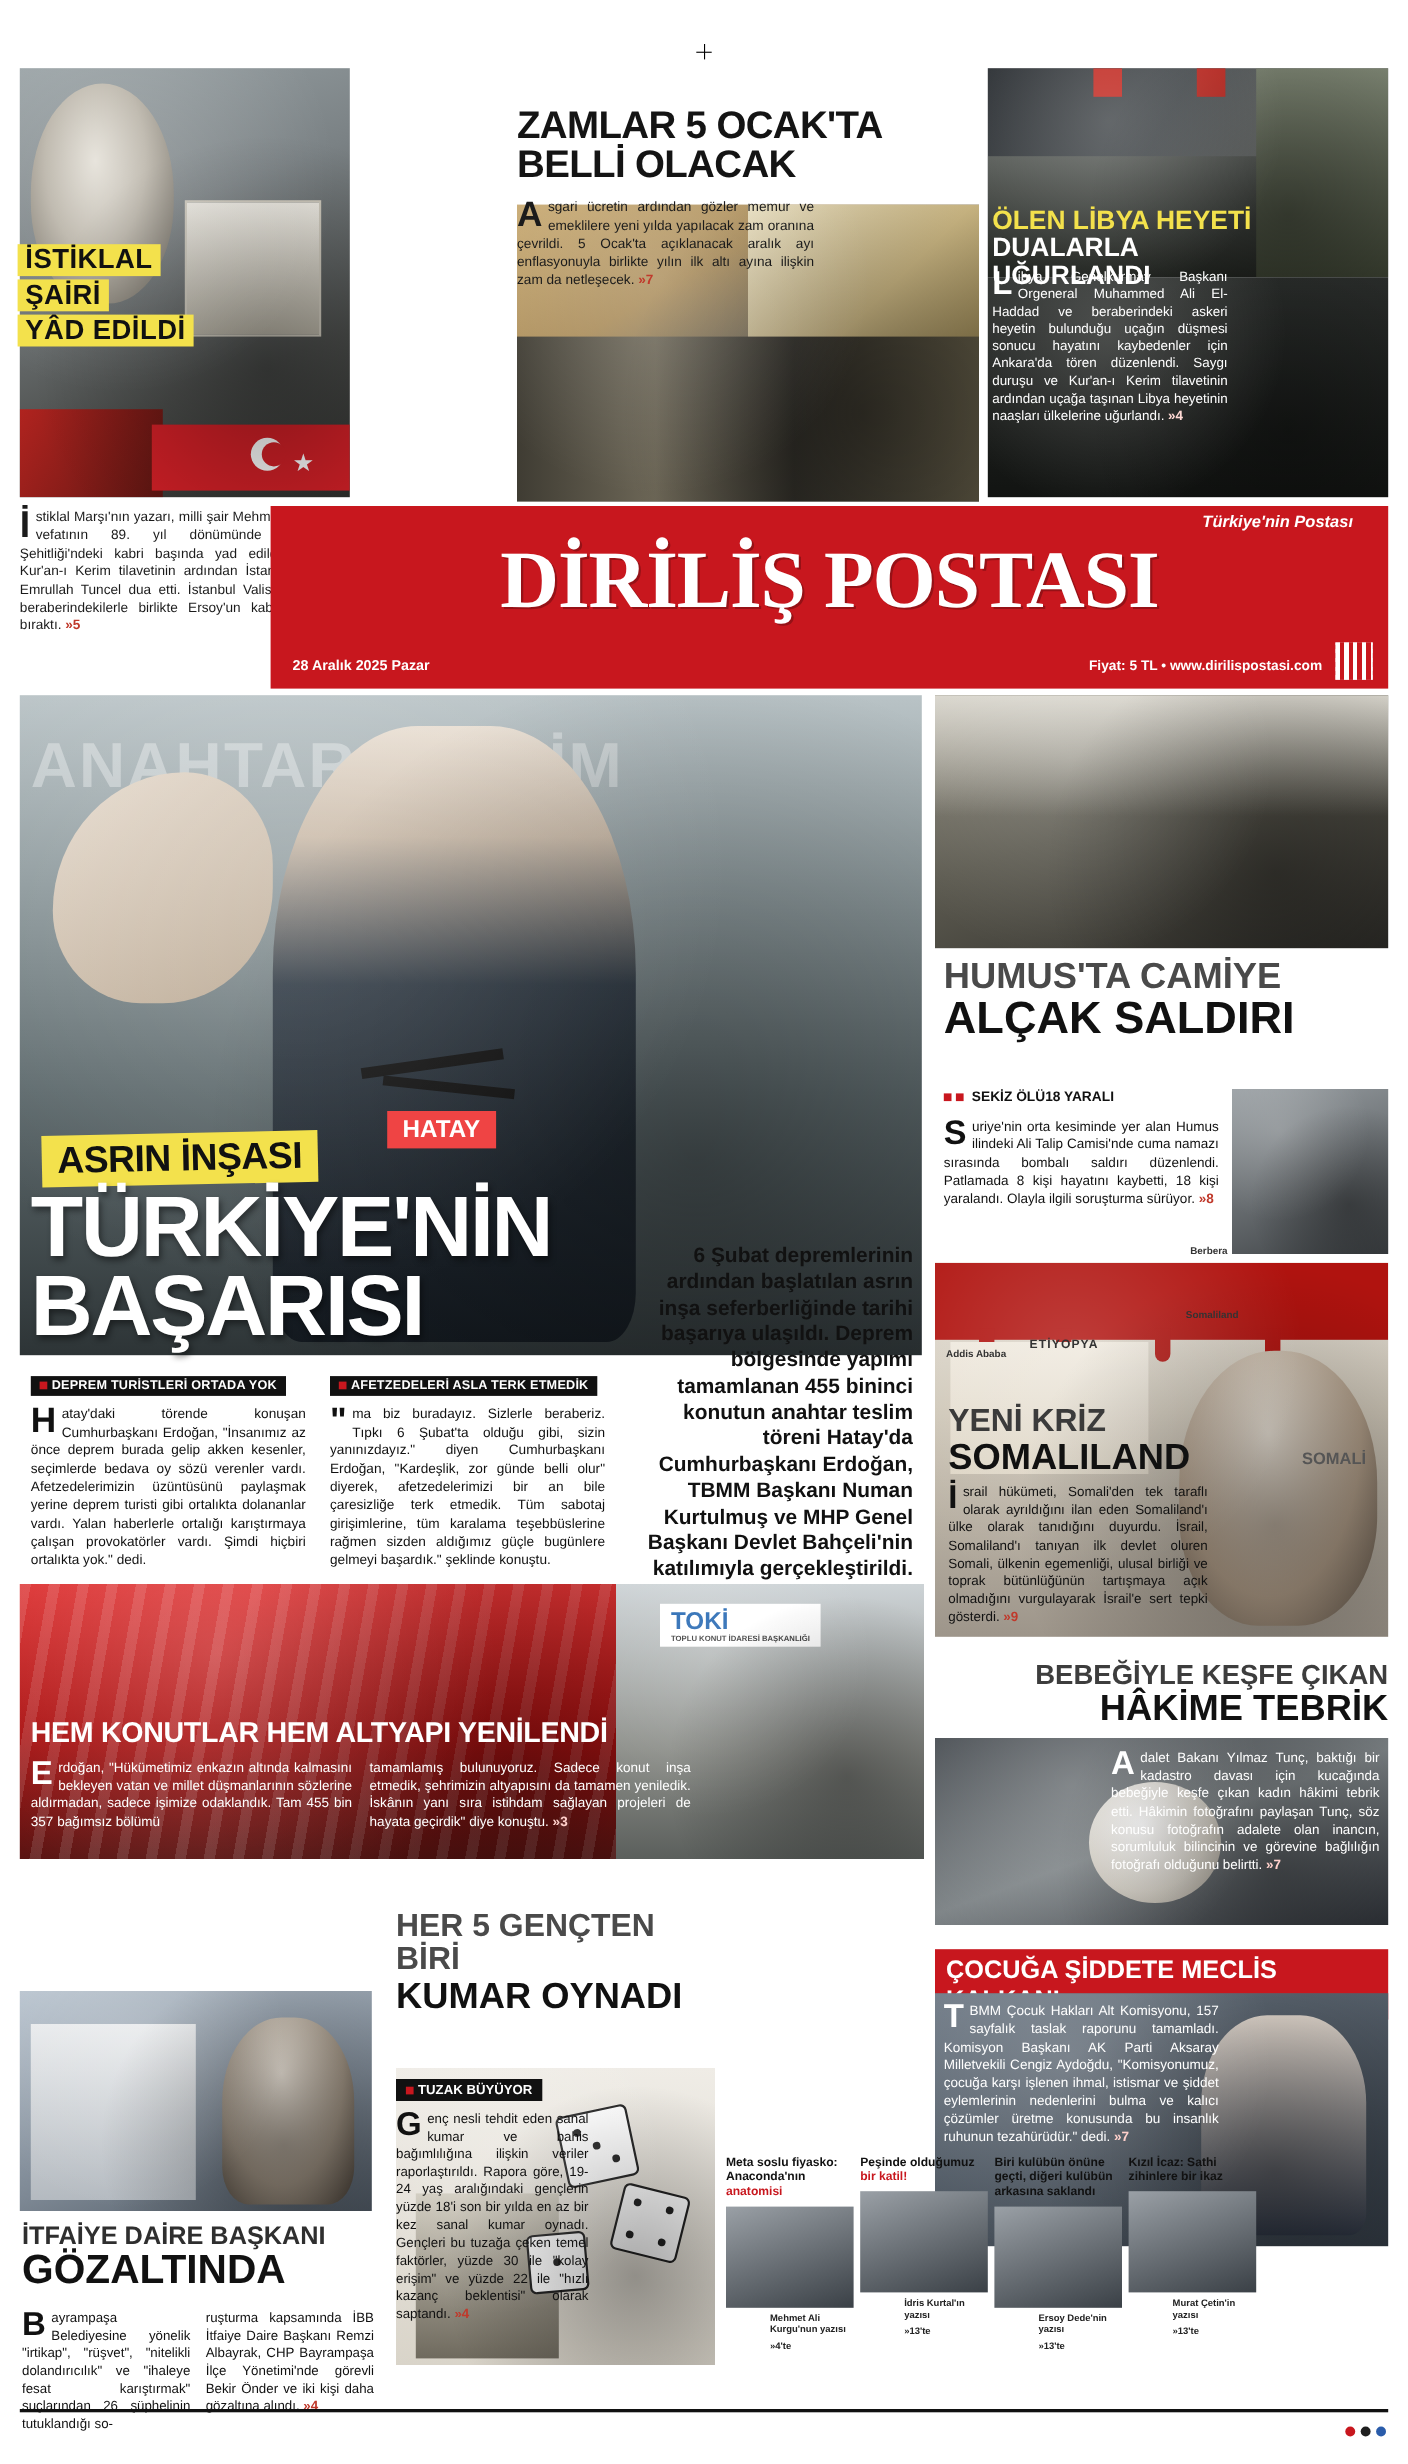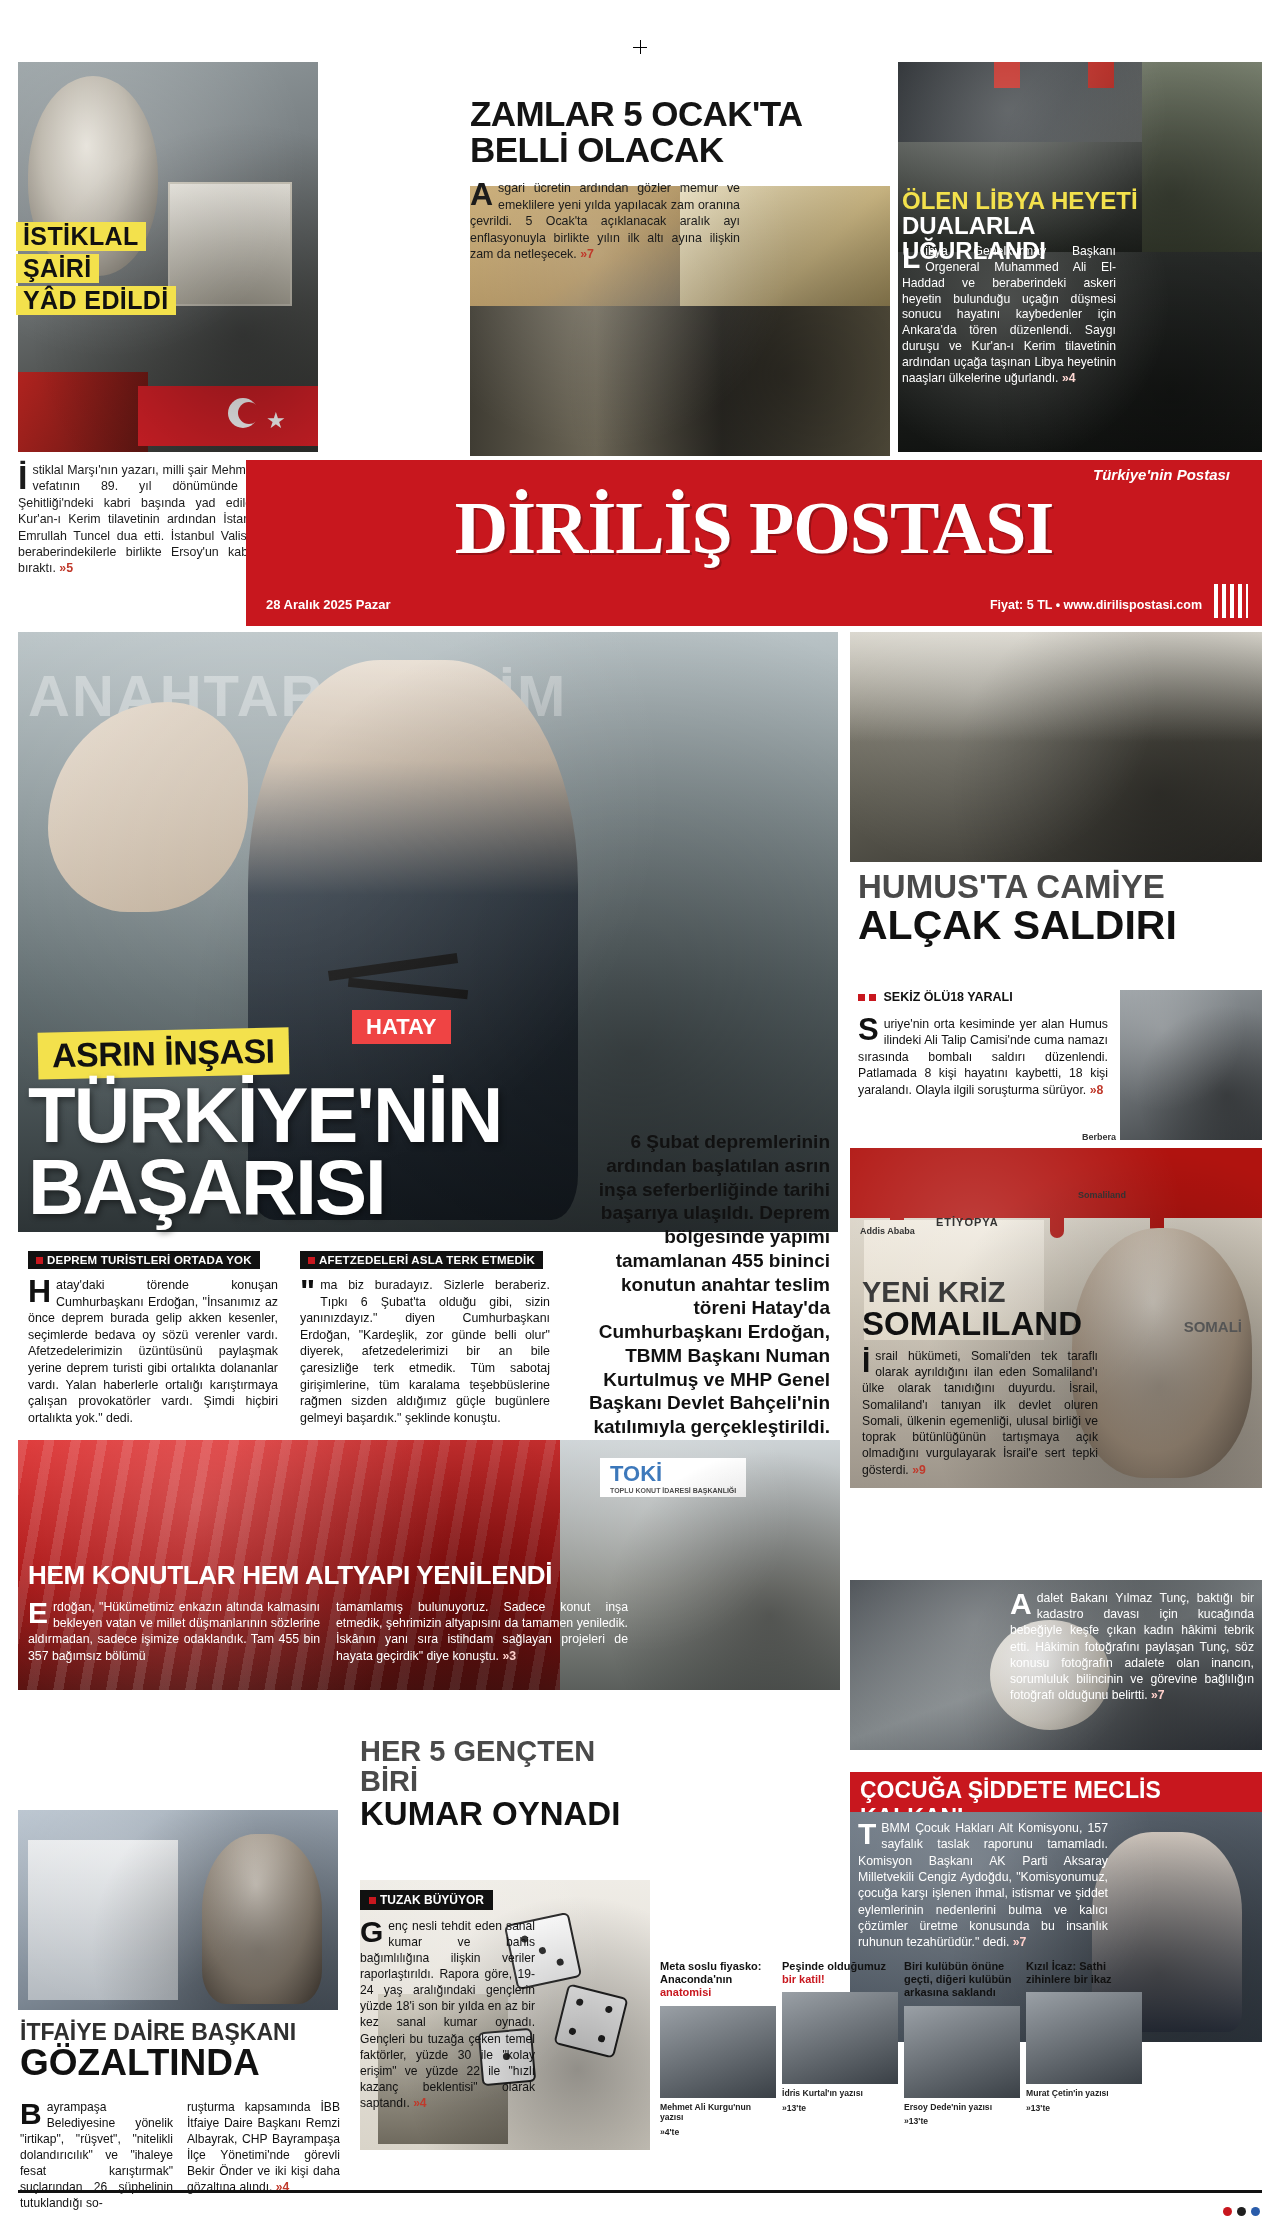--- a/index.html
+++ b/index.html
@@ -173,21 +173,21 @@
   .dice{position:absolute;background:#fff;border:2px solid #222;border-radius:6px;}
   .dice i{position:absolute;width:7px;height:7px;background:#222;border-radius:50%;}
   .cardman{position:absolute;left:18px;bottom:6px;width:130px;height:150px;background:linear-gradient(180deg,#cfcabd,#6f6a5e);}
 
   
   .colzone{position:absolute;left:660px;top:1960px;width:602px;height:230px;}
   .colcell{position:absolute;width:116px;}
   .colcell .t{font-size:11px;font-weight:800;line-height:1.2;color:#111;}
   .colcell .t.red{color:#c8171e;}
   .colcell .ph2{margin-top:6px;width:116px;height:92px;background:linear-gradient(160deg,#9aa0a6,#3a4046);}
-  .colcell .nm{margin-top:4px;font-size:8.6px;line-height:1.25;color:#222;font-weight:700;}
+  .colcell .nm{margin-top:4px;font-size:8.6px;line-height:1.25;color:#222;font-weight:700;margin-left:40px;}
 
   .botbar{position:absolute;left:18px;top:2190px;width:1244px;height:3px;background:#111;}
   .dots{position:absolute;right:20px;top:2202px;}
   .dots span{display:inline-block;width:9px;height:9px;border-radius:50%;margin-left:5px;}
 </style>
 </head>
 <body>
 
 <div class="page">
 
@@ -315,20 +315,24 @@
   <div class="r2head">
     <div class="l1">YENİ KRİZ</div>
     <div class="l2">SOMALILAND</div>
     <div class="l3">SOMALİ</div>
   </div>
   <div class="r2body">
     <span class="drop">İ</span><span>srail hükümeti, Somali'den tek taraflı olarak ayrıldığını ilan eden Somaliland'ı ülke olarak tanıdığını duyurdu. İsrail, Somaliland'ı tanıyan ilk devlet oluren Somali, ülkenin egemenliği, ulusal birliği ve toprak bütünlüğünün tartışmaya açık olmadığını vurgulayarak İsrail'e sert tepki gösterdi.</span>
     <span class="pgn">»9</span>
   </div>
 
+  <div class="r3head">
+    <div class="l1">BEBEĞİYLE KEŞFE ÇIKAN</div>
+    <div class="l2">HÂKİME TEBRİK</div>
+  </div>
   <div class="ph r3photo">
       <div class="baby"></div>
     </div>
   <div class="r3body">
     <span class="drop">A</span><span>dalet Bakanı Yılmaz Tunç, baktığı bir kadastro davası için kucağında bebeğiyle keşfe çıkan kadın hâkimi tebrik etti. Hâkimin fotoğrafını paylaşan Tunç, söz konusu fotoğrafın adalete olan inancın, sorumluluk bilincinin ve görevine bağlılığın fotoğrafı olduğunu belirtti.</span>
     <span class="pgn">»7</span>
   </div>
 
   <div class="r4bar">ÇOCUĞA ŞİDDETE MECLİS KALKANI</div>
   <div class="ph r4photo">

